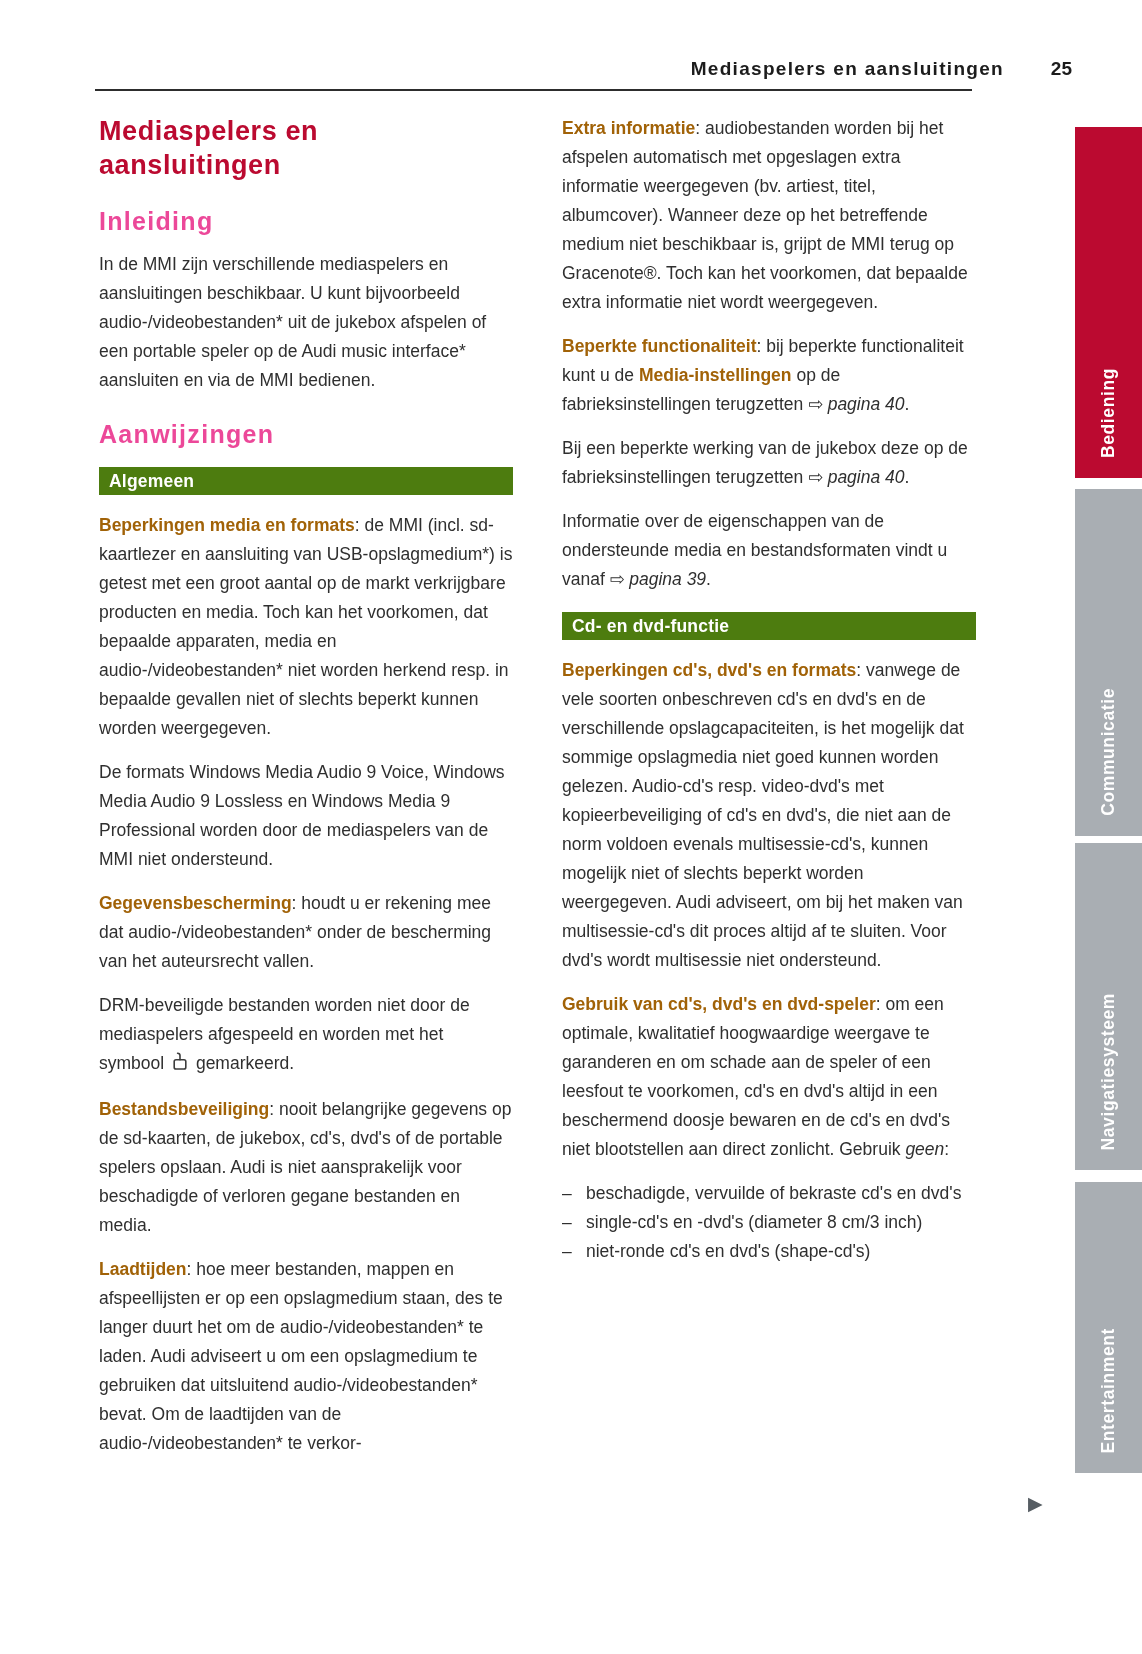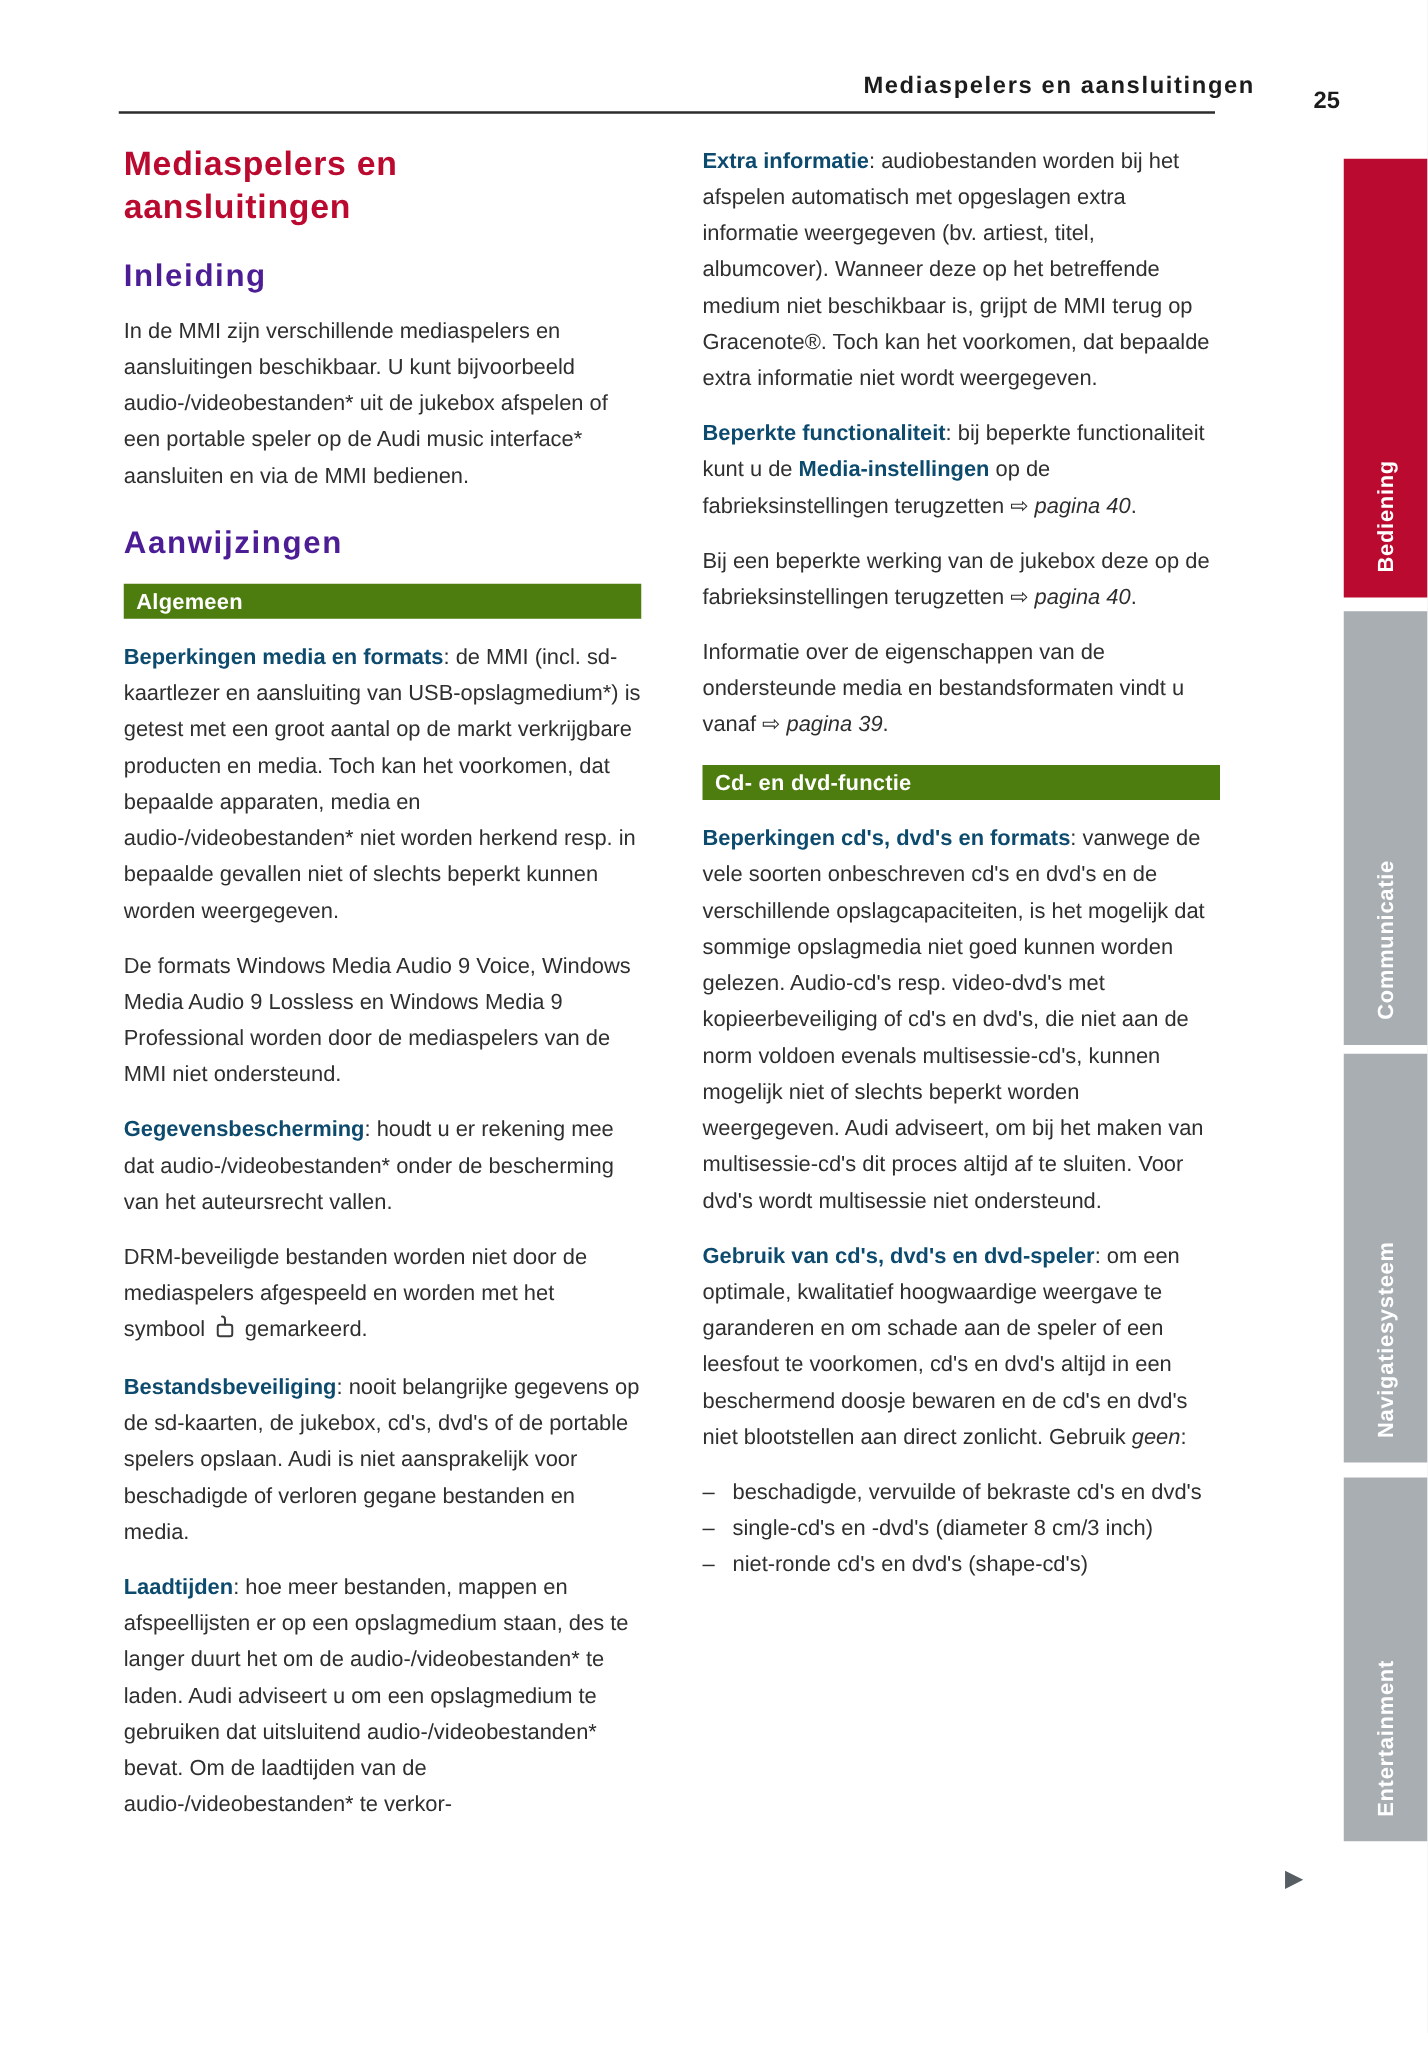--- a/index.html
+++ b/index.html
@@ -6,41 +6,41 @@
   .page{
     position:relative;width:1142px;height:1654px;background:#ffffff;
     font-family:"Liberation Sans","DejaVu Sans",sans-serif;color:#2f2f2f;overflow:hidden;padding-left:32px;
   }
   
   .header-title{
     position:absolute;top:58px;right:170px;font-size:19px;font-weight:bold;
     color:#1c1c1c;letter-spacing:1.3px;white-space:nowrap;
   }
   .page-number{
-    position:absolute;top:58px;right:102px;font-size:19px;font-weight:bold;color:#1c1c1c;margin-top:12px;
+    position:absolute;top:58px;right:102px;font-size:19px;font-weight:bold;color:#1c1c1c;
   }
   .header-rule{position:absolute;top:89px;left:95px;width:877px;height:2px;background:#2d2d2d;}
   
   .col{position:absolute;top:114px;width:414px;font-size:17.5px;line-height:29px;}
   .col-left{left:99px;}
   .col-right{left:562px;}
   .chapter-title{
     margin:0 0 2px 0;max-width:345px;font-size:27px;line-height:34px;font-weight:bold;
     color:#bb0a30;letter-spacing:0.6px;
   }
   .section-heading{
     margin:24px 0 14px 0;font-size:25px;line-height:30px;font-weight:bold;
-    color:#4c1d95;letter-spacing:1.3px;
+    color:#ec4899;letter-spacing:1.3px;
   }
   .red-bar{
     margin:18px 0 16px 0;background:#4d7c0f;color:#ffffff;font-weight:bold;
     font-size:17.5px;line-height:28px;height:28px;padding:0 0 0 10px;letter-spacing:0.2px;
   }
   .para{margin:0 0 15px 0;}
-  .para .b{font-weight:bold;color:#0c4a6e;}
+  .para .b{font-weight:bold;color:#a16207;}
   .para .i{font-style:italic;}
   .drm-icon{display:inline-block;vertical-align:-2px;margin:0 3px;}
   .list{margin:0 0 15px 0;}
   .li{display:flex;}
   .li .dash{flex:none;width:24px;}
   .li .li-text{flex:1;}
   
   .sidebar{position:absolute;left:1075px;top:0;width:67px;height:1654px;}
   .tab{
     position:absolute;left:0;width:67px;background:#a9aeb3;

